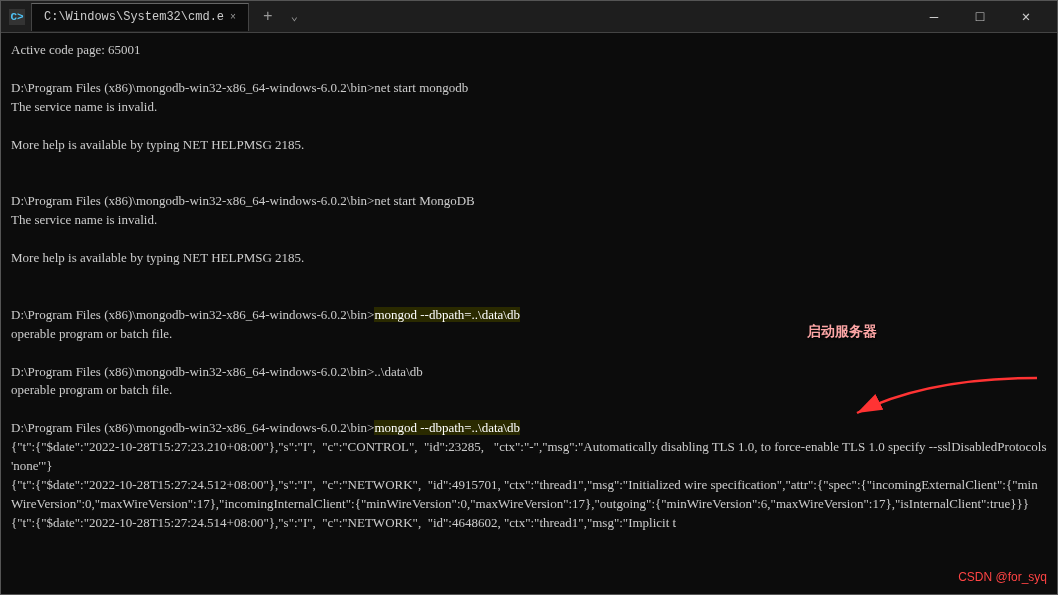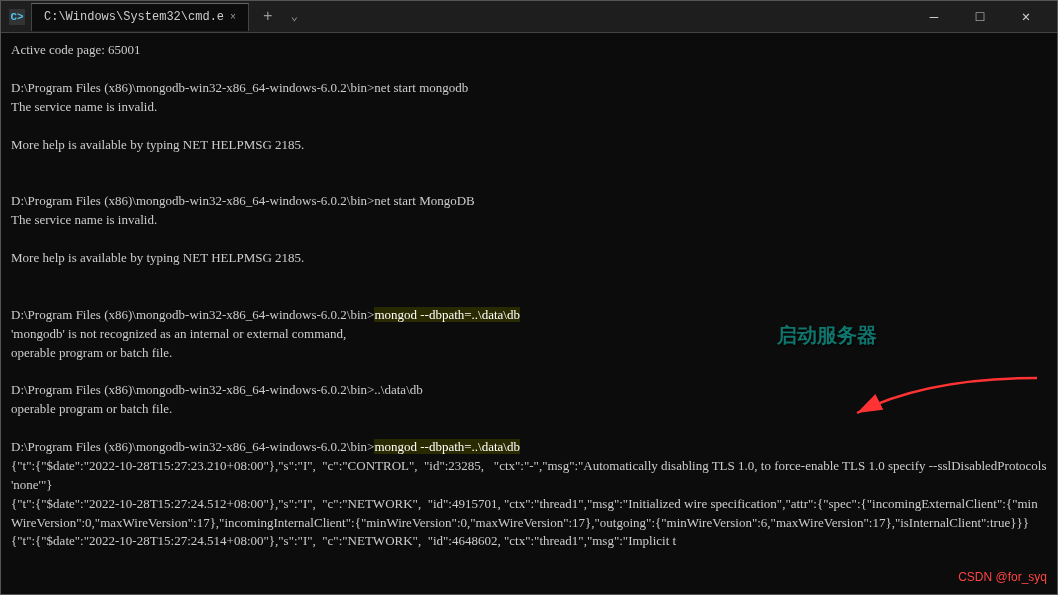--- a/index.html
+++ b/index.html
@@ -100,22 +100,22 @@
     }
     .annotation-box {
       position: absolute;
       top: 288px;
       right: 180px;
       display: flex;
       flex-direction: column;
       align-items: flex-end;
     }
     .annotation-text {
-      color: #0f766e;
-      font-size: 20px;
+      color: #fca5a5;
+      font-size: 14px;
       font-weight: bold;
       font-family: 'SimHei', sans-serif;
       text-shadow: 1px 1px 2px #000;
     }
     .annotation-arrow {
       position: absolute;
       top: 340px;
       right: 10px;
       width: 220px;
       height: 50px;
@@ -163,21 +163,20 @@
         <div class="line">More help is available by typing NET HELPMSG 2185.</div>
         <div class="line" style="height: 19px;">&nbsp;</div>
         <div class="line" style="height: 19px;">&nbsp;</div>
         <div class="line">D:\Program Files (x86)\mongodb-win32-x86_64-windows-6.0.2\bin&gt;net start MongoDB</div>
         <div class="line">The service name is invalid.</div>
         <div class="line" style="height: 19px;">&nbsp;</div>
         <div class="line">More help is available by typing NET HELPMSG 2185.</div>
         <div class="line" style="height: 19px;">&nbsp;</div>
         <div class="line" style="height: 19px;">&nbsp;</div>
         <div class="line">D:\Program Files (x86)\mongodb-win32-x86_64-windows-6.0.2\bin&gt;<span style="background:#2a2a00;color:#fff;">mongod --dbpath=..\data\db</span></div>
-        <div class="line">'mongodb' is not recognized as an internal or external command,</div>
         <div class="line">operable program or batch file.</div>
         <div class="line" style="height: 19px;">&nbsp;</div>
         <div class="line">D:\Program Files (x86)\mongodb-win32-x86_64-windows-6.0.2\bin&gt;..\data\db</div>
         <div class="line">operable program or batch file.</div>
         <div class="line" style="height: 19px;">&nbsp;</div>
         <div class="line">D:\Program Files (x86)\mongodb-win32-x86_64-windows-6.0.2\bin&gt;<span style="background:#2a2a00;color:#fff;">mongod --dbpath=..\data\db</span></div>
         <div class="line">{"t":{"$date":"2022-10-28T15:27:23.210+08:00"},"s":"I",  "c":"CONTROL",  "id":23285,   "ctx":"-","msg":"Automatically disabling TLS 1.0, to force-enable TLS 1.0 specify --sslDisabledProtocols 'none'"}</div>
         <div class="line">{"t":{"$date":"2022-10-28T15:27:24.512+08:00"},"s":"I",  "c":"NETWORK",  "id":4915701, "ctx":"thread1","msg":"Initialized wire specification","attr":{"spec":{"incomingExternalClient":{"minWireVersion":0,"maxWireVersion":17},"incomingInternalClient":{"minWireVersion":0,"maxWireVersion":17},"outgoing":{"minWireVersion":6,"maxWireVersion":17},"isInternalClient":true}}}</div>
         <div class="line">{"t":{"$date":"2022-10-28T15:27:24.514+08:00"},"s":"I",  "c":"NETWORK",  "id":4648602, "ctx":"thread1","msg":"Implicit t</div>
       </div>

